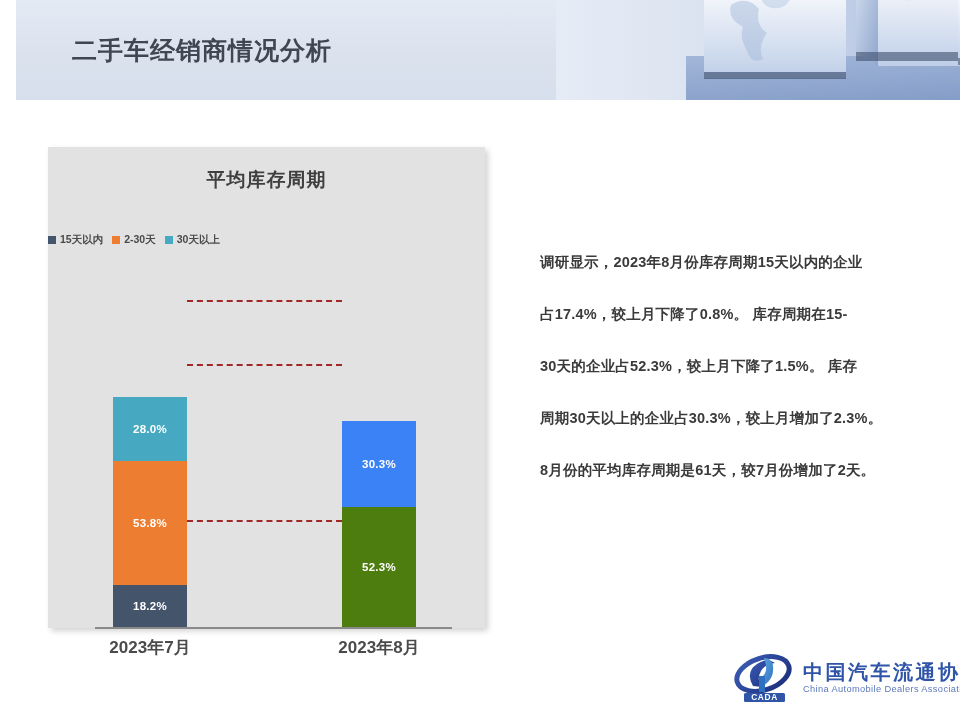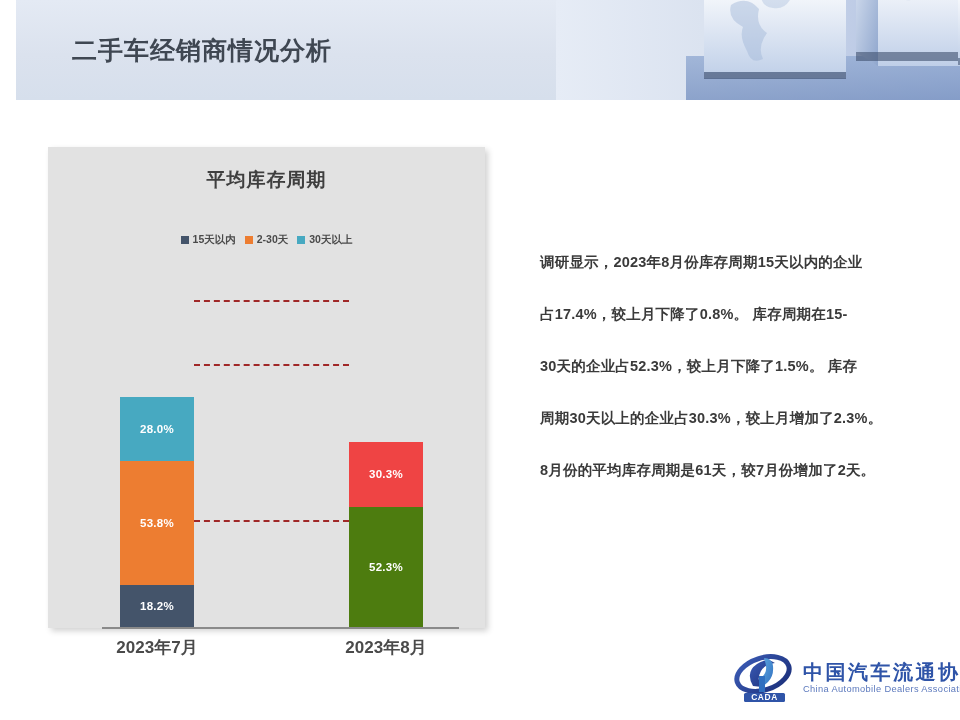--- a/index.html
+++ b/index.html
@@ -31,29 +31,29 @@
     position:absolute;left:48px;top:147px;width:437px;height:481px;
     background:#e2e2e2;
     box-shadow:3px 3px 6px rgba(0,0,0,.18);
   }
   .chart-title{
     position:absolute;left:0;top:20px;width:437px;text-align:center;
     font-size:19px;font-weight:bold;color:#3f3f3f;letter-spacing:1px;
   }
   .legend{
     position:absolute;left:0;top:86px;width:437px;
-    display:flex;justify-content:center;align-items:center;gap:9px;
+    display:flex;justify-content:flex-start;align-items:center;gap:9px;
   }
   .legend-item{display:flex;align-items:center;gap:4px;}
   .legend-swatch{width:8px;height:8px;display:block;}
   .legend-label{font-size:10.5px;font-weight:bold;color:#4a4a4a;white-space:nowrap;}
 
   
   .plot{
-    position:absolute;left:54px;top:153px;width:357px;height:373px;
+    position:absolute;left:47px;top:153px;width:357px;height:373px;
   }
   .axis-line{
     position:absolute;left:0;bottom:44px;width:357px;height:2px;background:#8a8a8a;
   }
   .bar{
     position:absolute;bottom:46px;width:74px;
     display:flex;flex-direction:column;
   }
   .bar.b0{left:18px;}
   .bar.b1{left:247px;}
@@ -178,21 +178,21 @@
       <div class="connector" style="top:64.4px;"></div>
       <div class="connector" style="top:219.8px;"></div>
 
       <div class="bar b0">
         <div class="seg" style="height:64.4px;background:#47a9c1;">28.0%</div>
         <div class="seg" style="height:123.7px;background:#ed7d31;">53.8%</div>
         <div class="seg" style="height:41.9px;background:#44546a;">18.2%</div>
       </div>
 
       <div class="bar b1">
-        <div class="seg" style="height:65px;background:#ef4444;">30.3%</div>
+        <div class="seg" style="height:86px;background:#3b82f6;">30.3%</div>
         <div class="seg" style="height:120.3px;background:#4d7c0f;">52.3%</div>
       </div>
 
       <div class="axis-line"></div>
 
       <div class="cat-label c0">2023年7月</div>
       <div class="cat-label c1">2023年8月</div>
     </div>
   </div>
 

